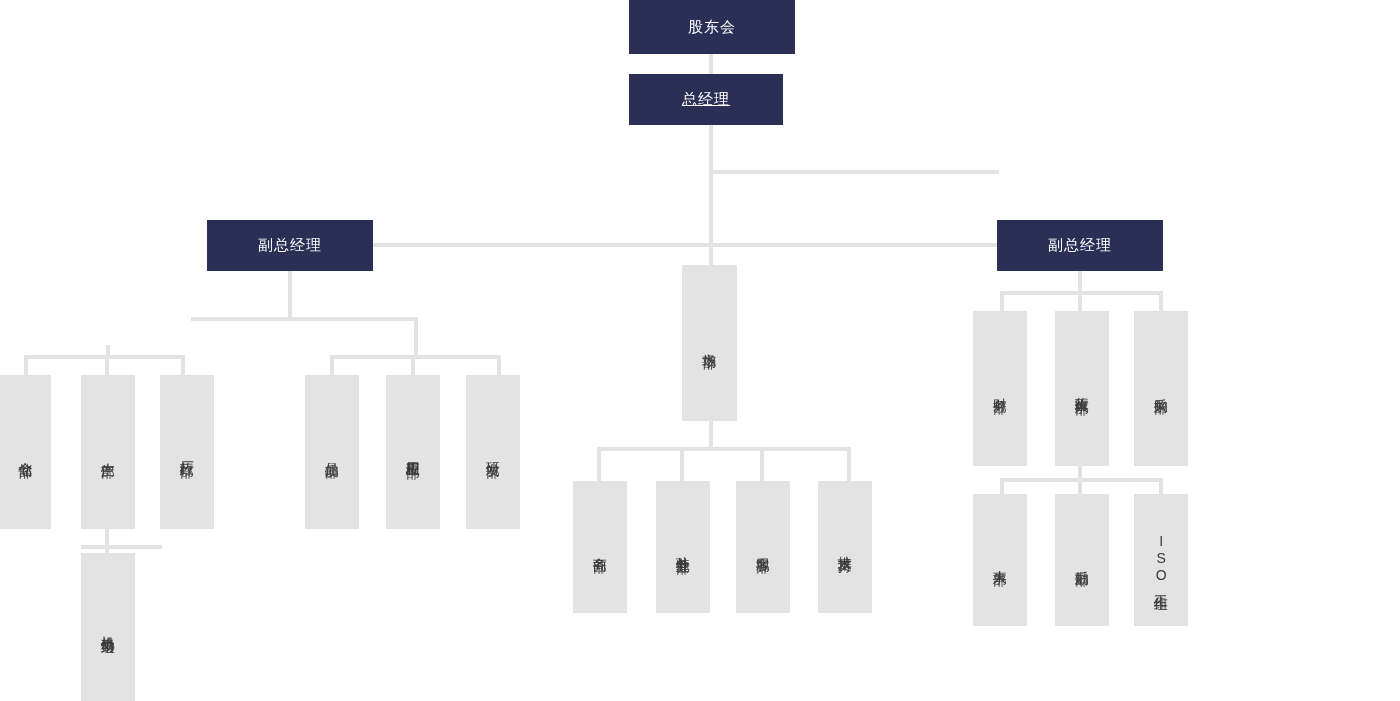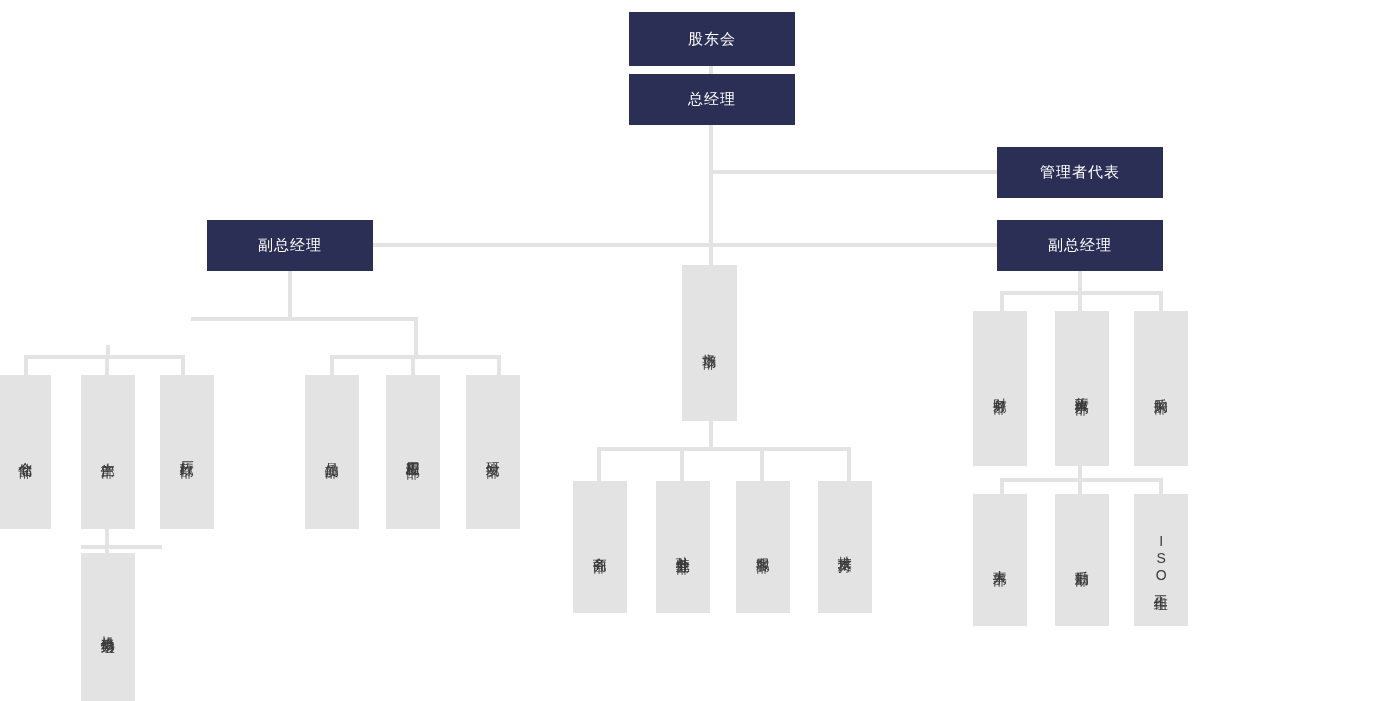--- a/index.html
+++ b/index.html
@@ -101,31 +101,28 @@
   <div class="conn" style="left:1000px; top:291px; width:4px; height:20px;"></div>
   <div class="conn" style="left:1078px; top:291px; width:4px; height:20px;"></div>
   <div class="conn" style="left:1159px; top:291px; width:4px; height:20px;"></div>
 
   <div class="conn" style="left:1078px; top:466px; width:4px; height:16px;"></div>
   <div class="conn" style="left:1000px; top:478px; width:163px; height:4px;"></div>
   <div class="conn" style="left:1000px; top:478px; width:4px; height:16px;"></div>
   <div class="conn" style="left:1078px; top:478px; width:4px; height:16px;"></div>
   <div class="conn" style="left:1159px; top:478px; width:4px; height:16px;"></div>
 
-  <div class="node node-exec" style="left:629px; top:12px; width:166px; height:54px;">
+  <div class="node node-exec" style="left:629px; top:0px; width:166px; height:54px;">
     <span class="htext">股东会</span>
   </div>
 
-  <div class="node node-exec" style="left:629px; top:74px; width:166px; height:51px;">
+  <div class="node node-exec" style="left:629px; top:74px; width:154px; height:51px;text-decoration:underline;">
     <span class="htext">总经理</span>
   </div>
 
-  <div class="node node-exec" style="left:997px; top:147px; width:166px; height:51px;">
-    <span class="htext">管理者代表</span>
-  </div>
 
   <div class="node node-exec" style="left:207px; top:220px; width:166px; height:51px;">
     <span class="htext">副总经理</span>
   </div>
 
   <div class="node node-exec" style="left:997px; top:220px; width:166px; height:51px;">
     <span class="htext">副总经理</span>
   </div>
 
 

